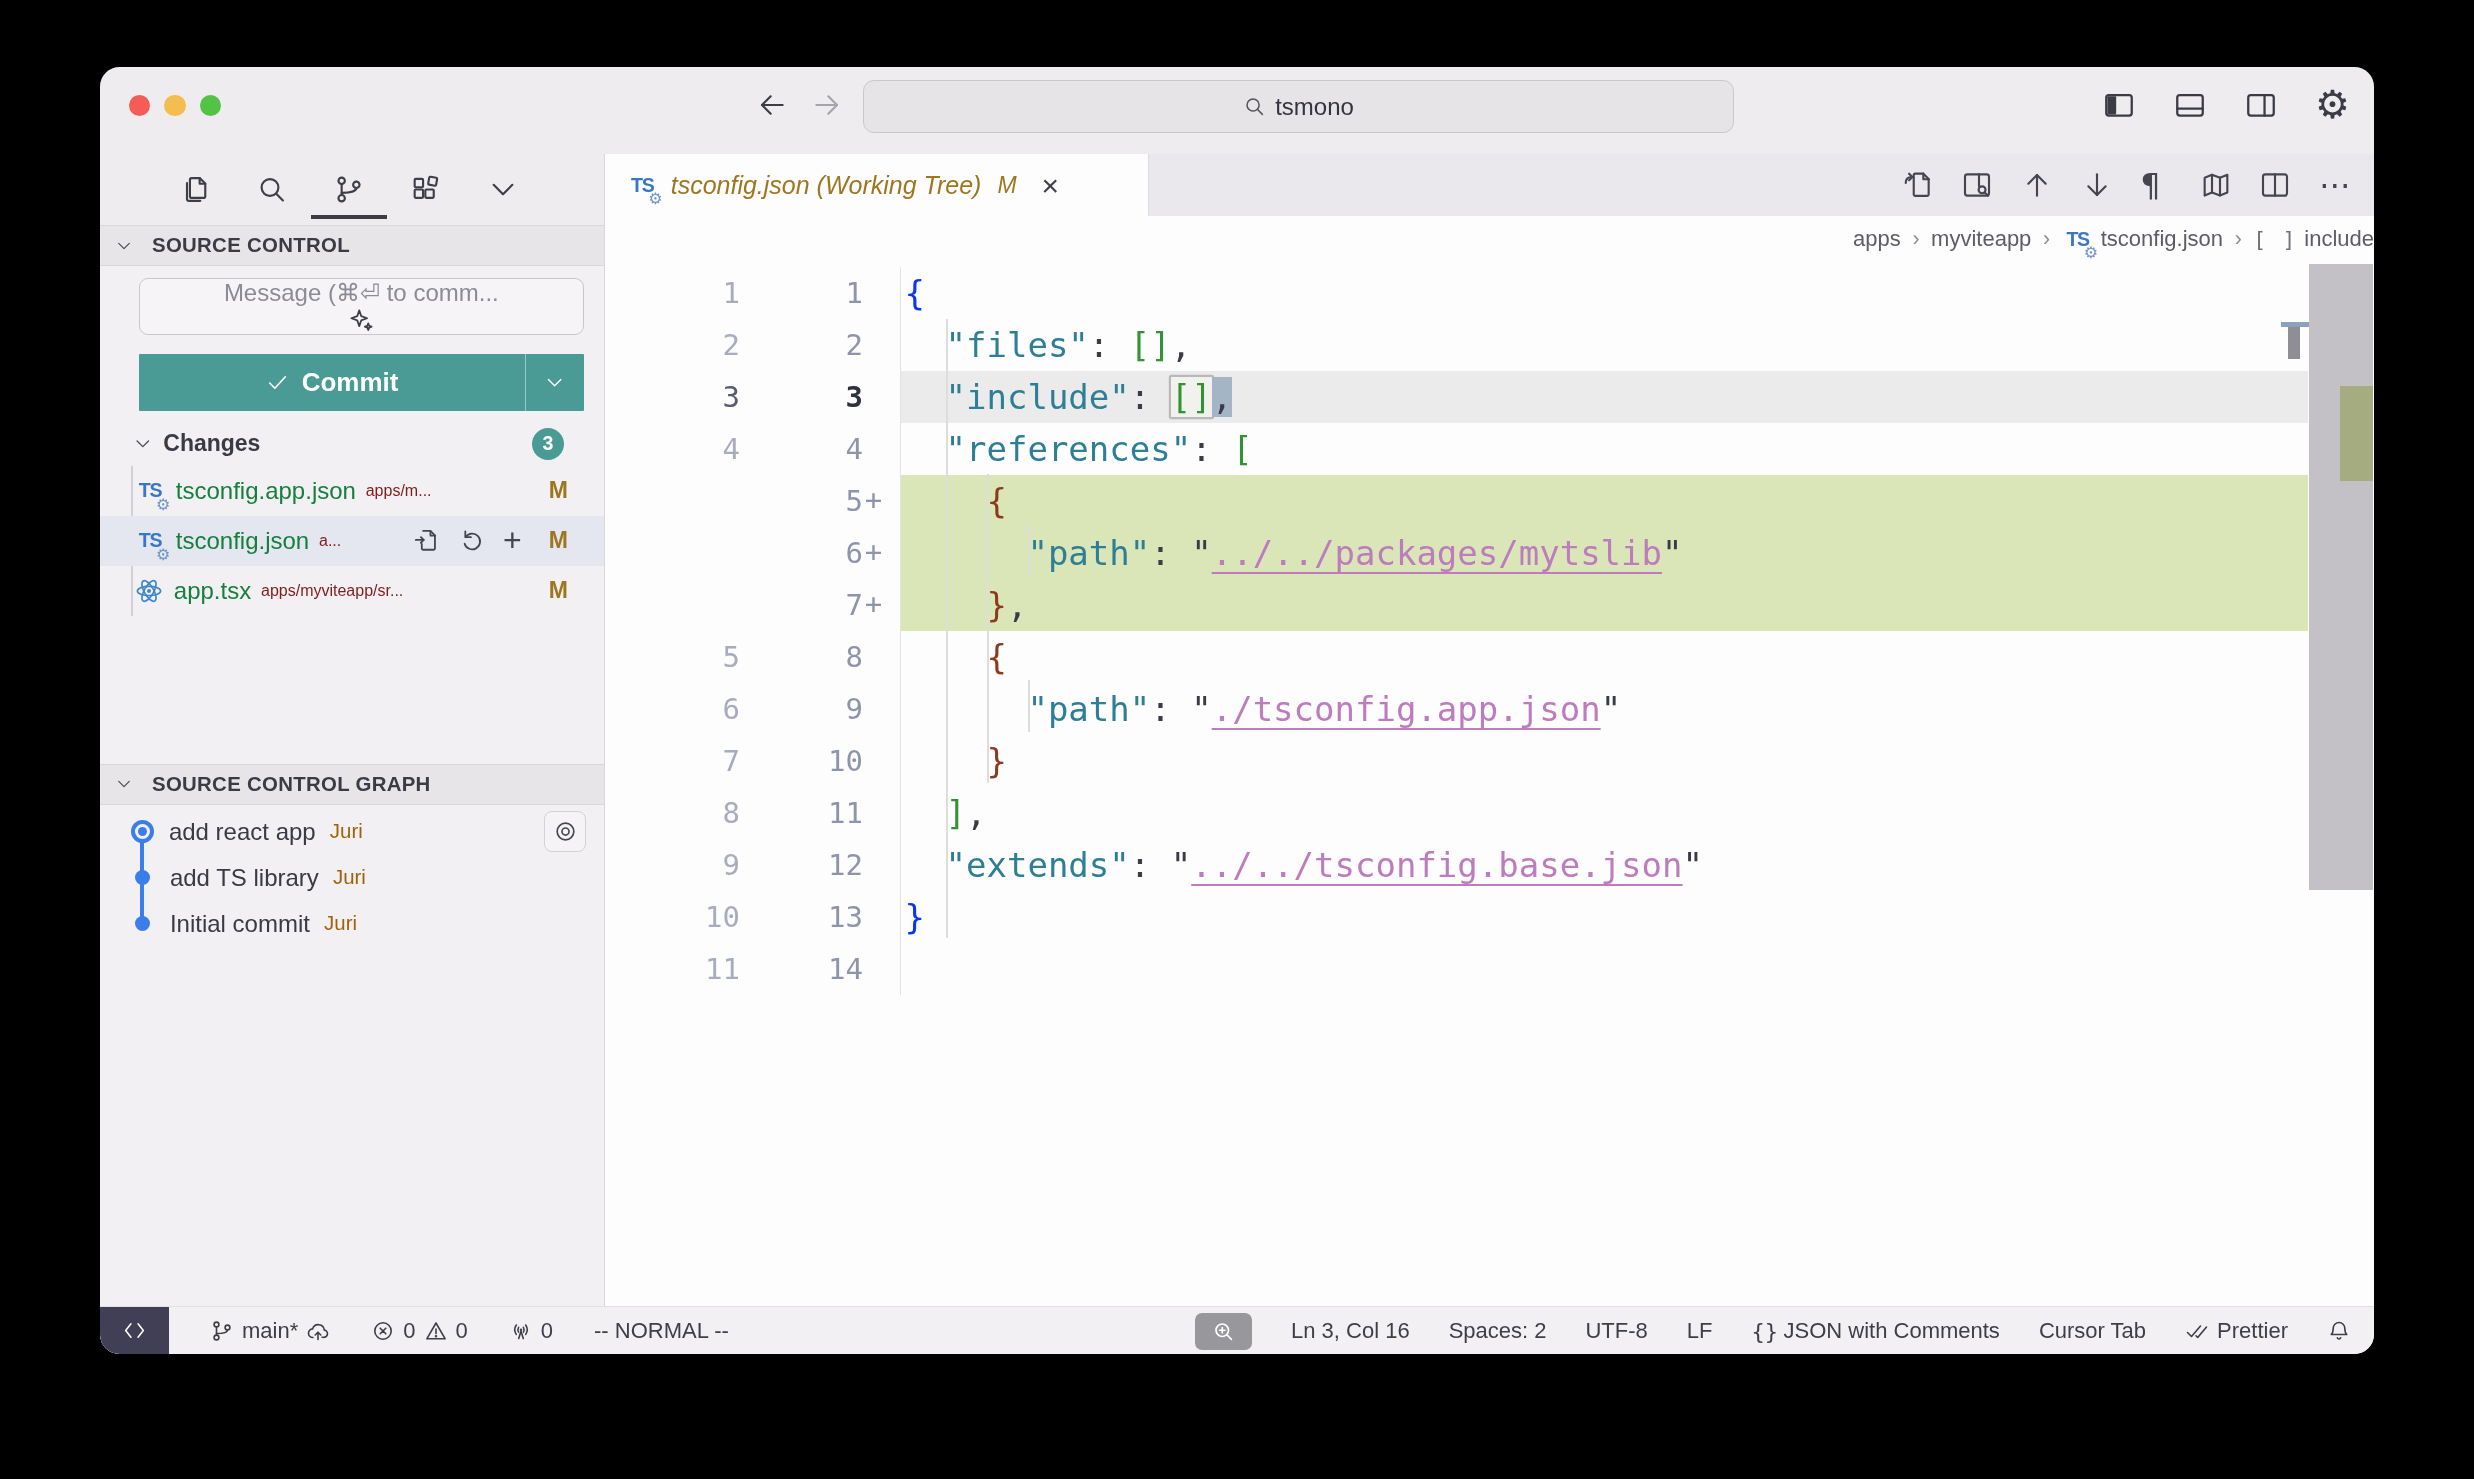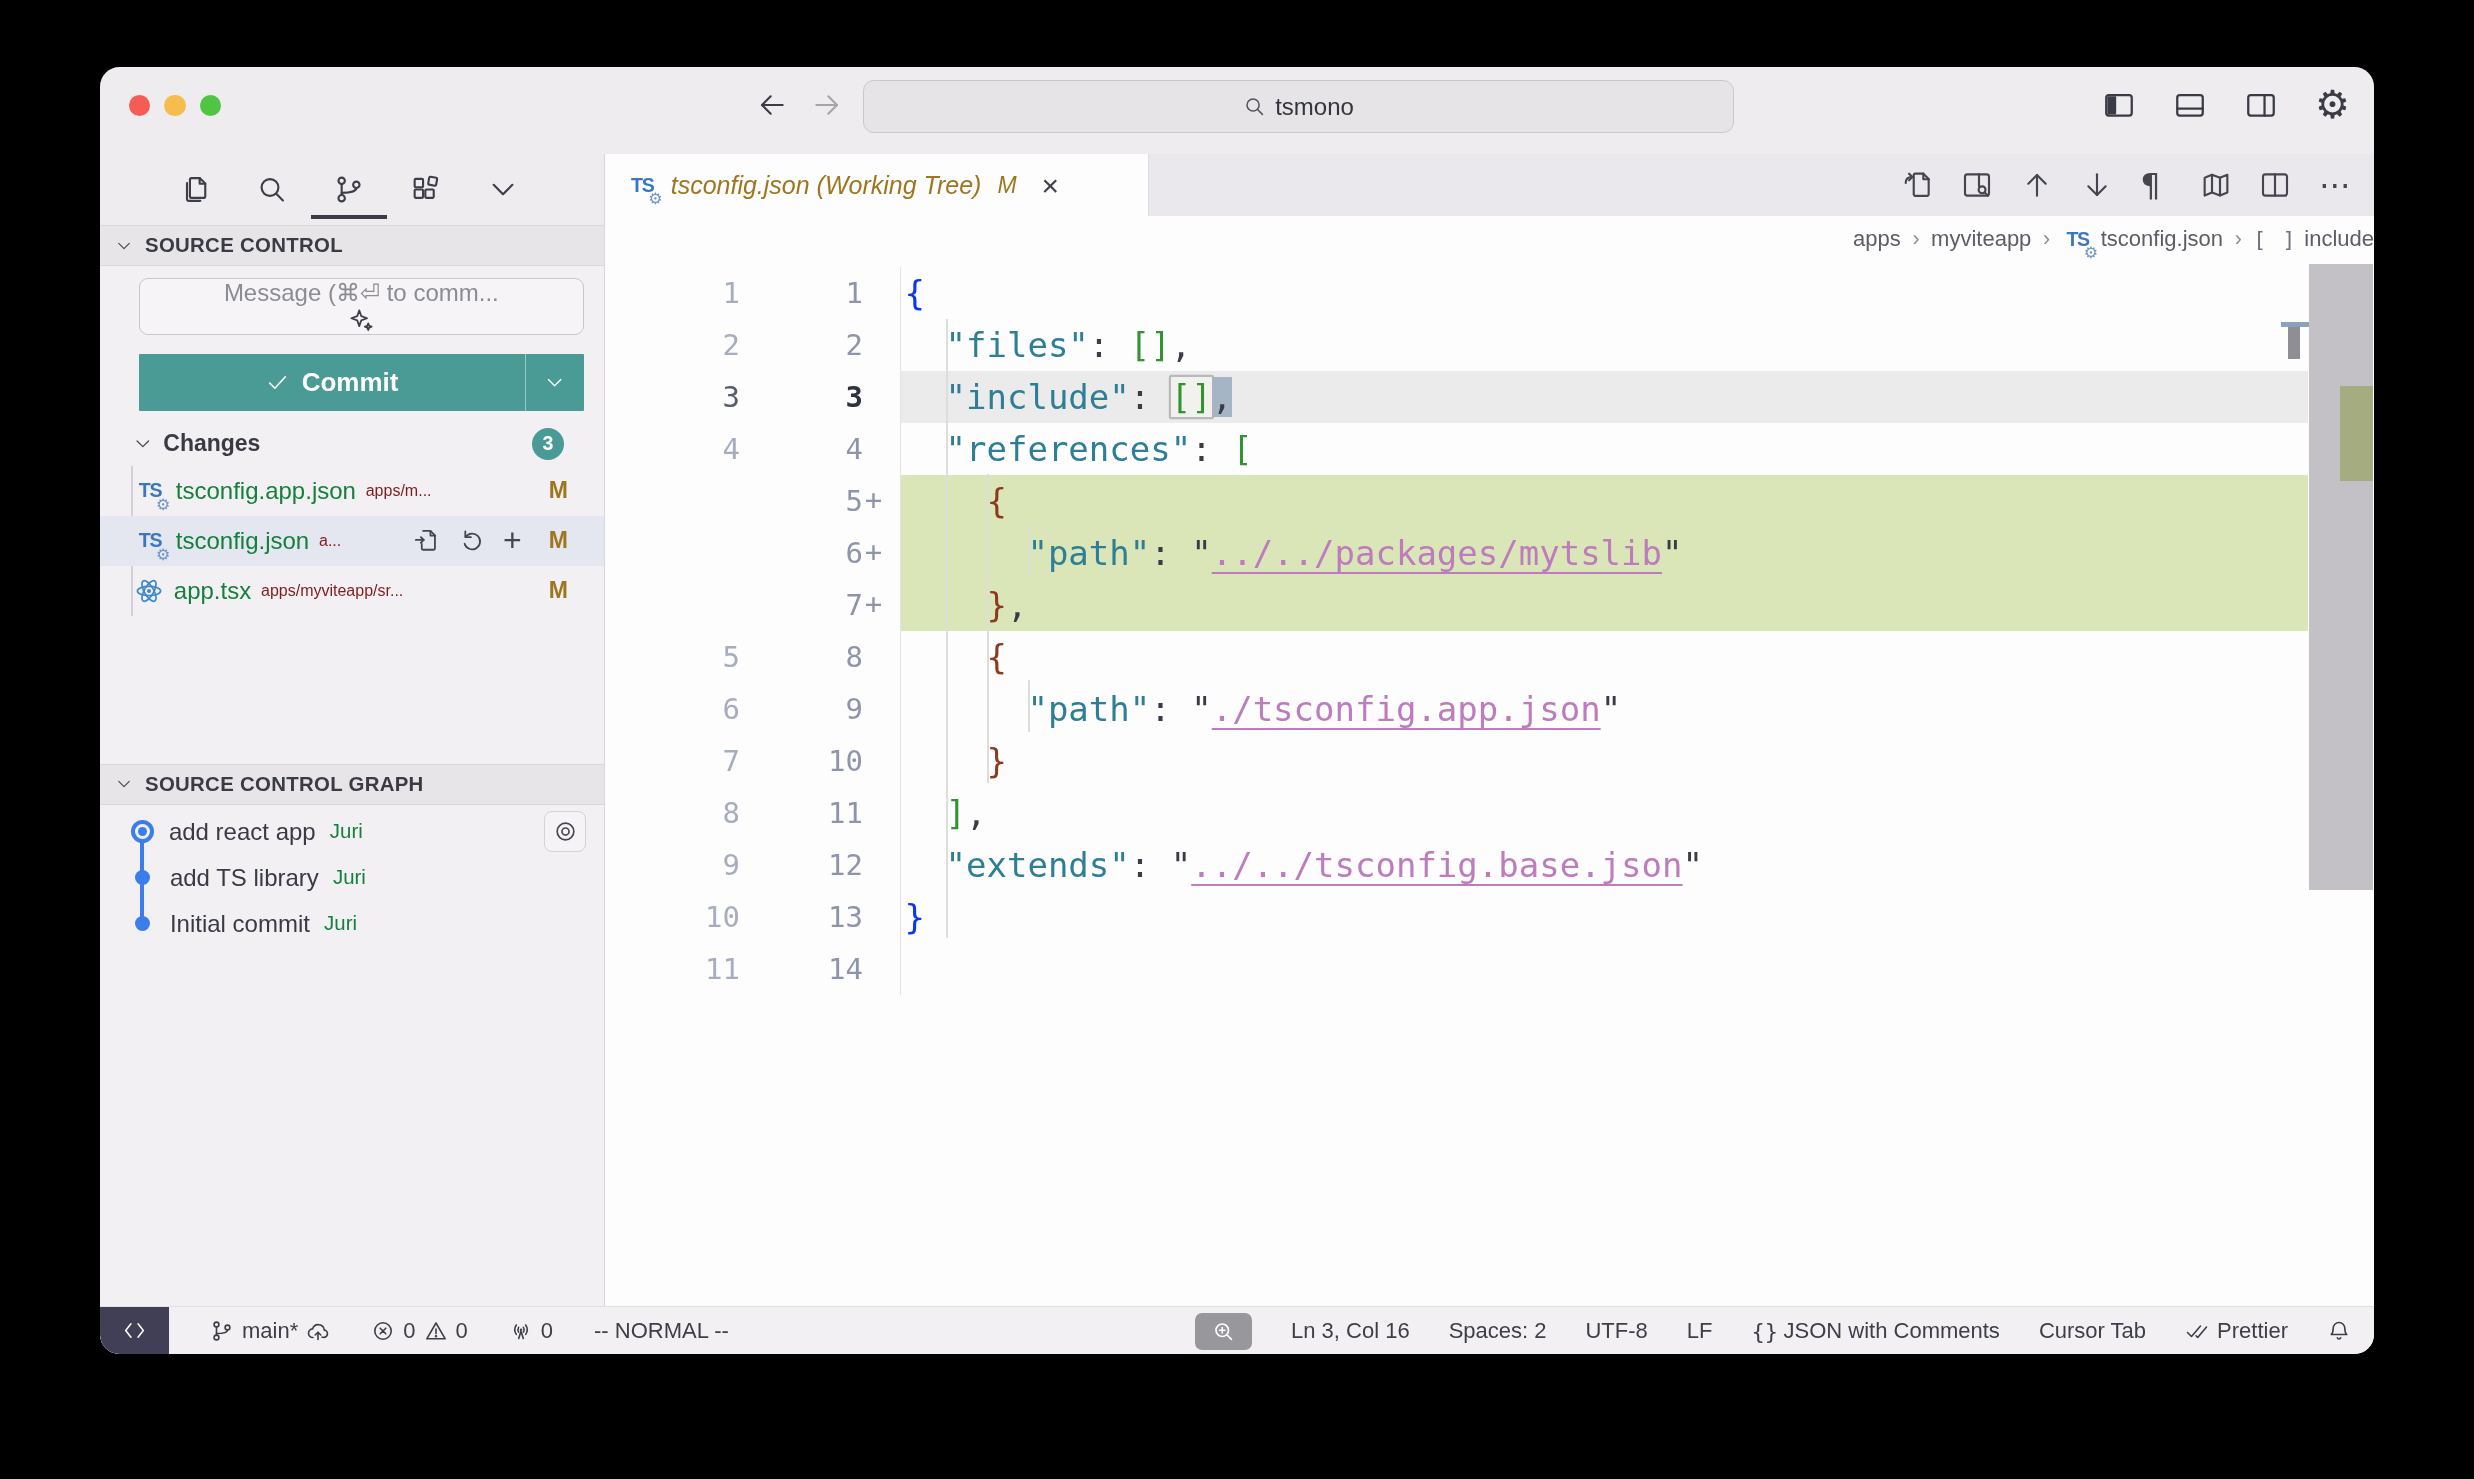--- a/index.html
+++ b/index.html
@@ -26,21 +26,21 @@
 
   
   .main { flex:1; display:flex; min-height:0; }
 
   
   .sidebar { width:504px; flex:none; background:#f2f0f3; display:flex; flex-direction:column; }
   .activity-row { height:71px; flex:none; background:#eeecef; display:flex; align-items:center; padding-left:79px; gap:45px; }
   .act { width:32px; height:59px; display:flex; align-items:center; color:#3e3e48; position:relative; }
   .act.active::after { content:""; position:absolute; left:-22px; right:-22px; bottom:0; height:3.6px; background:#3c3c46; }
   .sec-header { height:41px; flex:none; background:#e7e5e8; border-top:0.9px solid #d9d7da; border-bottom:0.9px solid #d9d7da;
-    display:flex; align-items:center; padding-left:15px; gap:12px; font-size:20.4px; font-weight:700; color:#3b3b46; letter-spacing:0.3px; }
+    display:flex; align-items:center; padding-left:15px; gap:19px; font-size:20.4px; font-weight:700; color:#3b3b46; letter-spacing:0.3px; }
   .sec-header .ic { width:18px; height:18px; color:#4a4a55; }
   .msg-wrap { margin:11.6px 20.4px 0 39px; }
   .msg-input { height:57px; background:#f6f4f7; border:1.8px solid #c9c7cb; border-radius:9px;
     display:flex; align-items:center; padding:0 16px; color:#8b8b94; font-size:24px;flex-direction:column; }
   .msg-input .ph { flex:1; white-space:nowrap; overflow:hidden; }
   .msg-input .ic { width:27px; height:27px; color:#3f3f4a; flex:none; }
   .commit-btn { margin:19.6px 20.4px 0 39px; height:57px; background:var(--accent); border-radius:1px; color:#fff;
     display:flex; align-items:center; position:relative; }
   .commit-main { flex:1; display:flex; align-items:center; justify-content:center; gap:11.6px; font-size:26px; font-weight:600; }
   .commit-main .ic { width:25px; height:25px; stroke-width:2; }
@@ -63,21 +63,21 @@
   .fbadge { font-size:23px; font-weight:600; color:var(--modified); width:23px; text-align:right; }
   .graph-sec { margin-top:148px; }
   .graph-list { position:relative; margin-top:3.6px; }
   .graph-line { position:absolute; left:40px; width:4.4px; background:var(--graph-blue); }
   .grow { height:46px; display:flex; align-items:center; padding:0 18px 0 30px; gap:0; position:relative; }
   .gdot { width:15px; height:15px; border-radius:50%; background:var(--graph-blue); margin-right:19.6px; flex:none; margin-left:5.3px; }
   .gdot.head { width:23px; height:23px; border:4px solid var(--graph-blue); background:#f2f0f3; margin-left:0.9px; margin-right:15px;
     display:flex; align-items:center; justify-content:center; }
   .gdot.head::after { content:""; width:9px; height:9px; border-radius:50%; background:var(--graph-blue); }
   .gmsg { font-size:24px; color:#3a3a45; }
-  .gauthor { font-size:20.4px; color:#15803d; margin-left:14.2px; flex:1; }
+  .gauthor { font-size:20.4px; color:#a16207; margin-left:14.2px; flex:1; }
   .gbtn { width:42px; height:41px; border:1.8px solid #d4d2d5; border-radius:8px; background:#f5f3f6;
     display:flex; align-items:center; justify-content:center; color:#47474f; }
   .gbtn .ic { width:25px; height:25px; }
 
   
   .editor-col { flex:1; display:flex; flex-direction:column; border-left:1.8px solid #d8d6d9; background:#fdfdfe; min-width:0; }
   .tabstrip { height:62px; flex:none; background:#eae8ec; display:flex; align-items:stretch; }
   .tab { width:544px; background:#fdfdfe; display:flex; align-items:center; padding:0 21.3px; gap:12.4px; border-right:0.9px solid #dedce0; }
   .tab-label { font-size:25px; font-style:italic; color:var(--modified); white-space:nowrap; }
   .tab-badge { font-size:23px; font-style:italic; color:var(--modified); margin-left:3.6px; }

